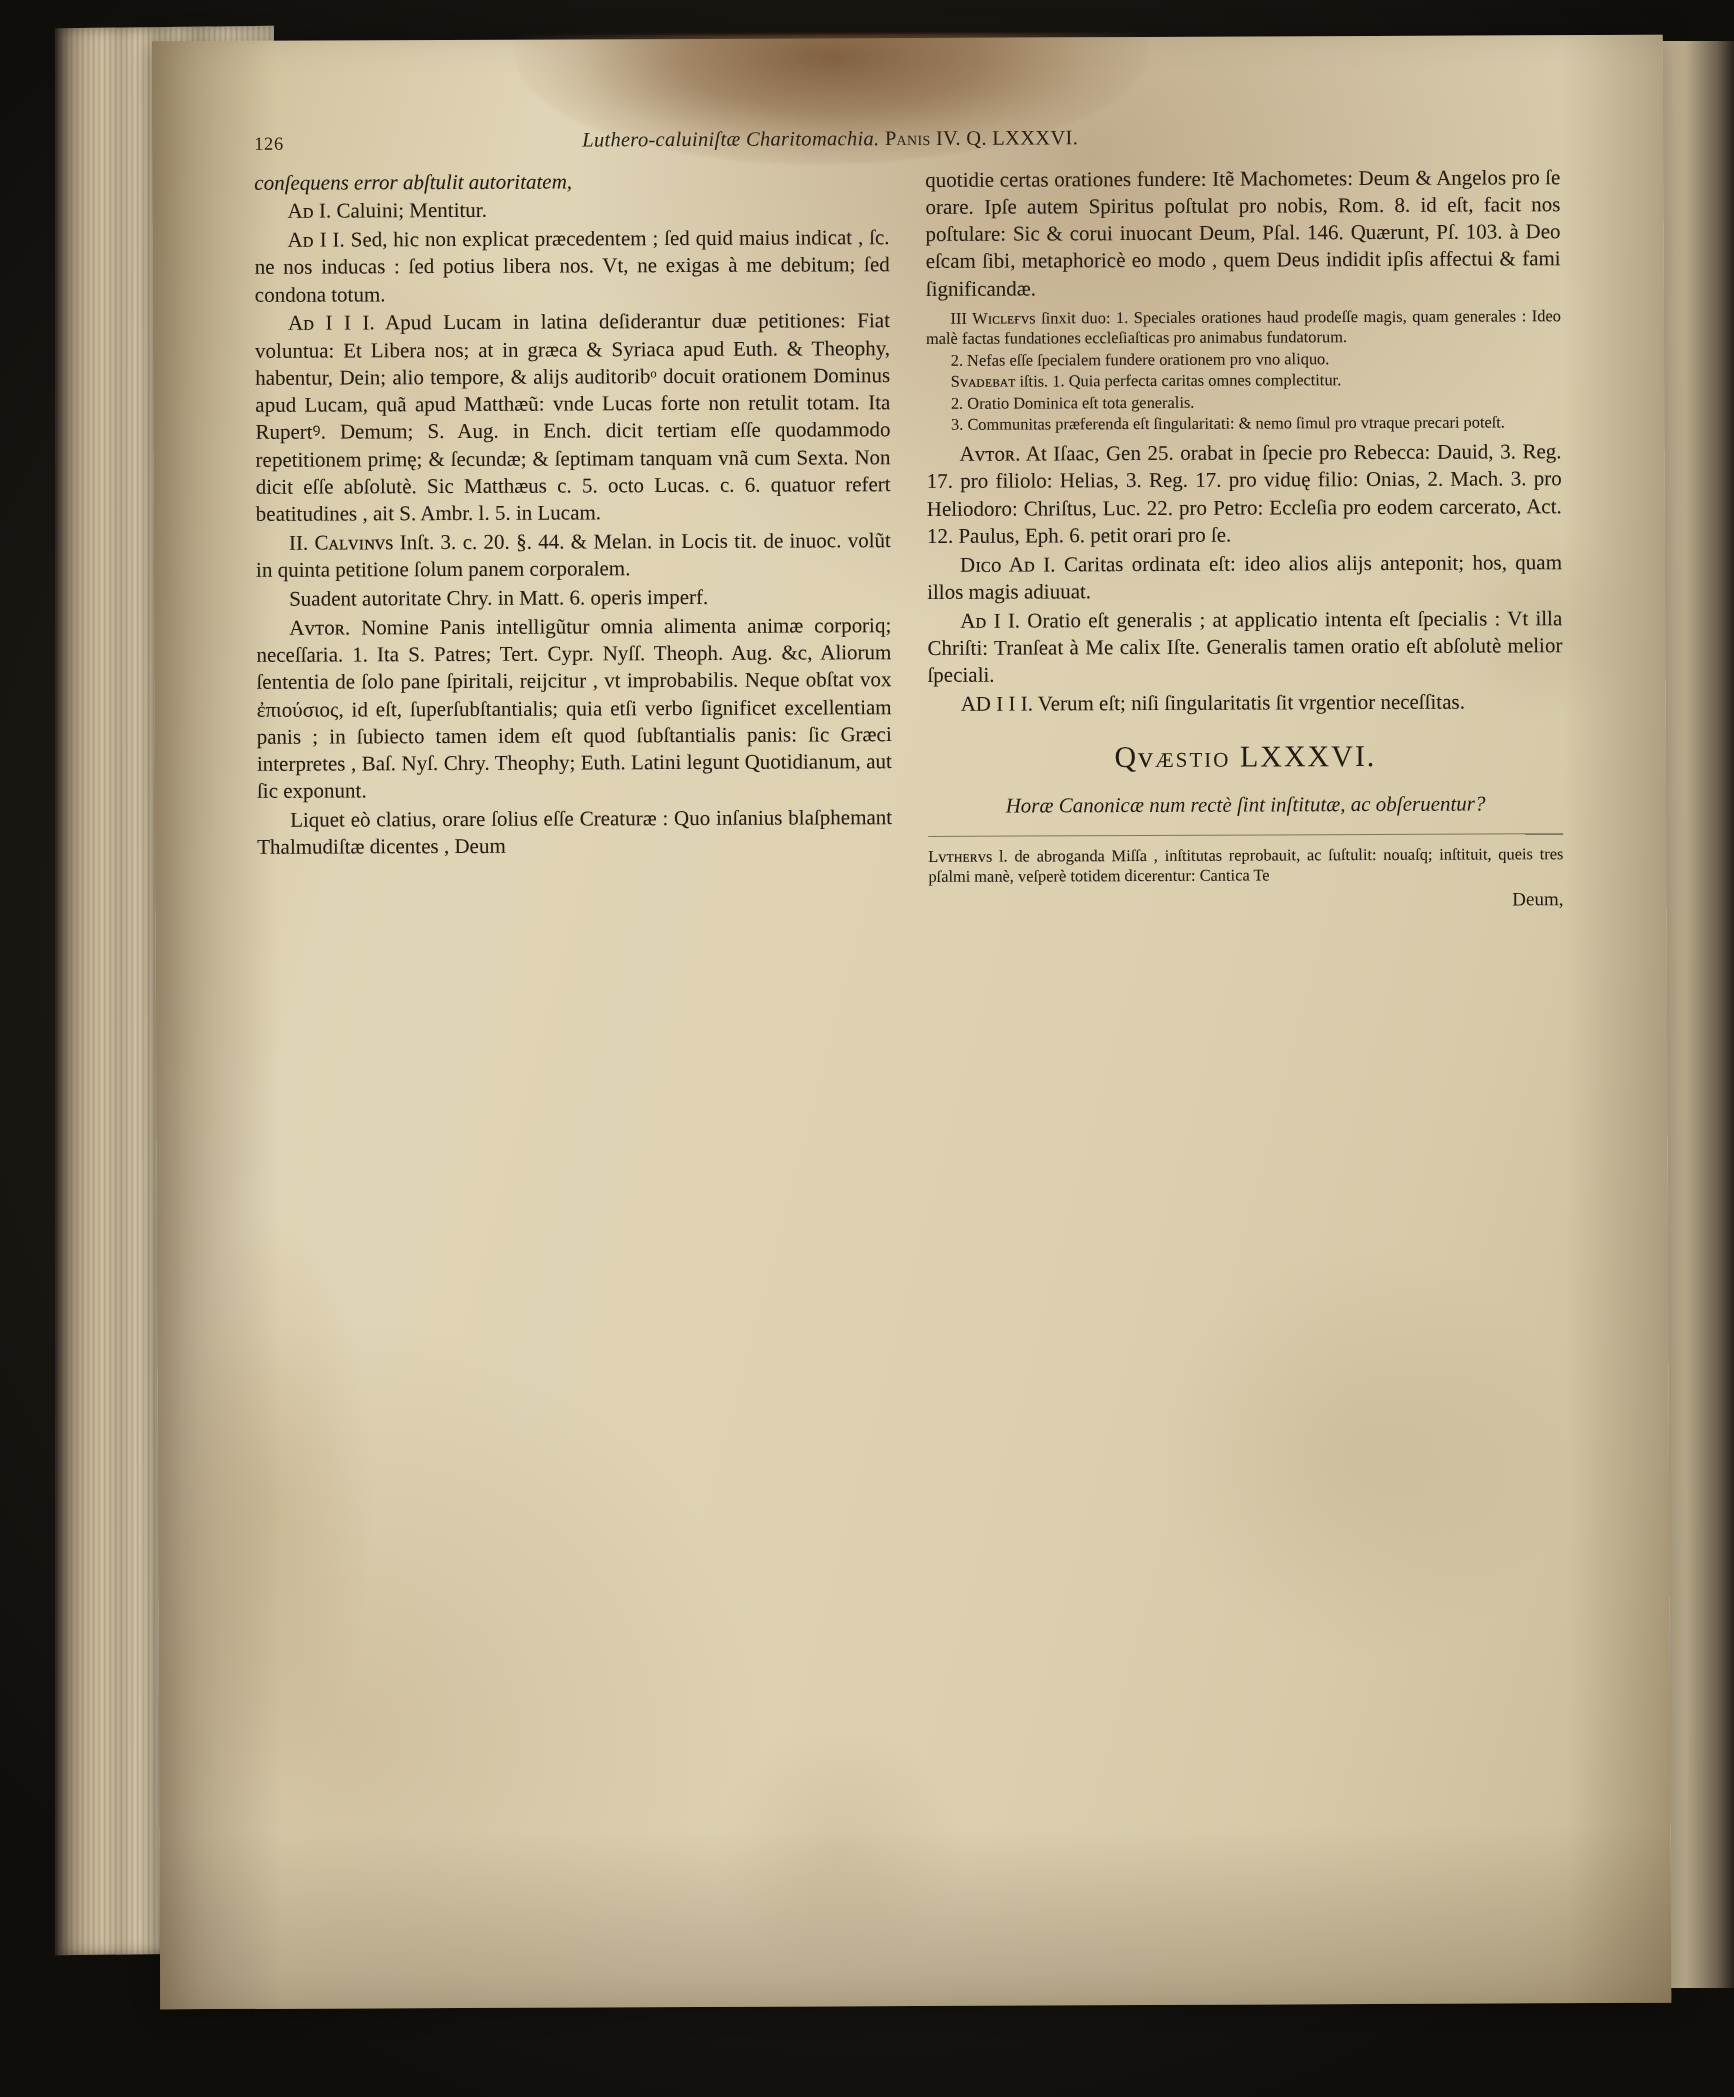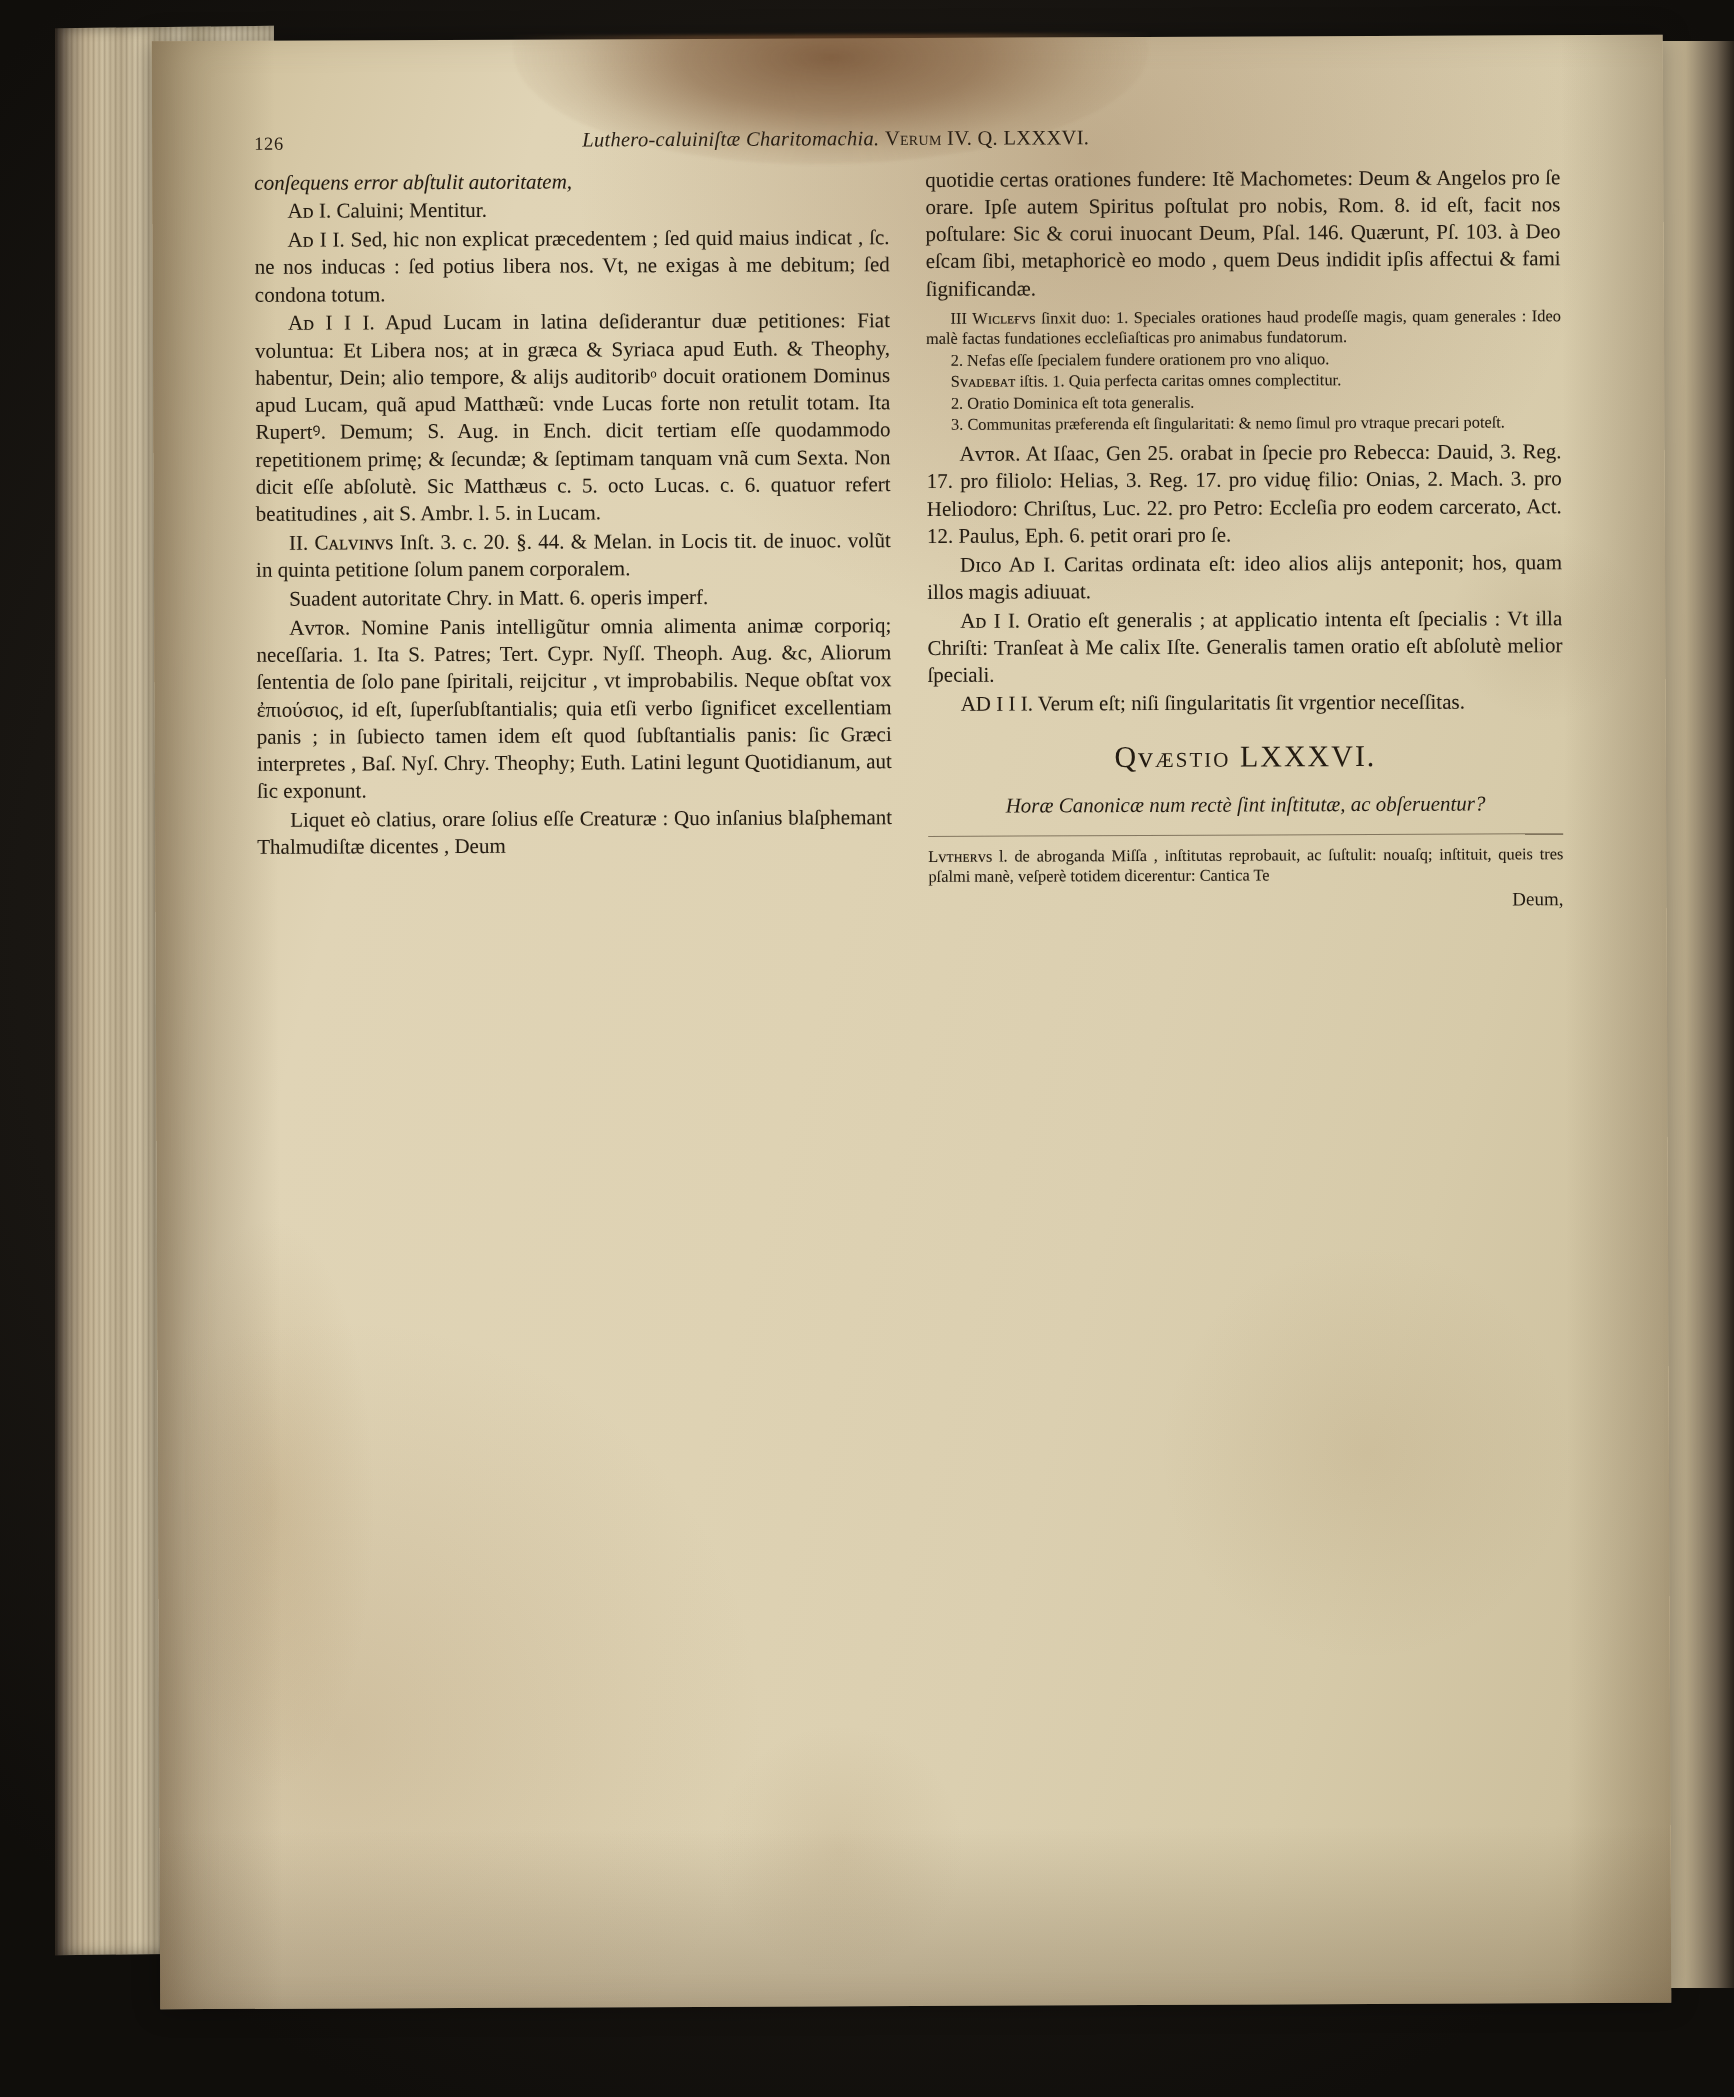--- a/index.html
+++ b/index.html
@@ -240,21 +240,21 @@
     <div id="gutter-shade"></div>
     <div id="edge-shade"></div>
     <div id="bottom-shade"></div>
 
     <div id="content">
 
       <div class="running-head">
         <span class="folio">126</span>
         <span class="head-title">
           <span class="it">Luthero-caluiniſtæ Charitomachia.</span>
-          <span class="sc">Verum IV. Q. LXXXVI.</span>
+          <span class="sc">Panis IV. Q. LXXXVI.</span>
         </span>
       </div>
 
       <div class="columns">
 
         <div class="col left">
           <p class="noind it">conſequens error abſtulit autoritatem,</p>
           <p class="ind">Aᴅ I. Caluini; Mentitur.</p>
           <p class="ind">Aᴅ I I. Sed, hic non explicat præcedentem ; ſed quid maius indicat , ſc. ne nos inducas : ſed potius libera nos. Vt, ne exigas à me debitum; ſed condona totum.</p>
           <p class="ind">Aᴅ I I I. Apud Lucam in latina deſiderantur duæ petitiones: Fiat voluntua: Et Libera nos; at in græca &amp; Syriaca apud Euth. &amp; Theophy, habentur, Dein; alio tempore, &amp; alijs auditoribᵒ docuit orationem Dominus apud Lucam, quã apud Matthæũ: vnde Lucas forte non retulit totam. Ita Rupertꝰ. Demum; S. Aug. in Ench. dicit tertiam eſſe quodammodo repetitionem primę; &amp; ſecundæ; &amp; ſeptimam tanquam vnã cum Sexta. Non dicit eſſe abſolutè. Sic Matthæus c. 5. octo Lucas. c. 6. quatuor refert beatitudines , ait S. Ambr. l. 5. in Lucam.</p>

